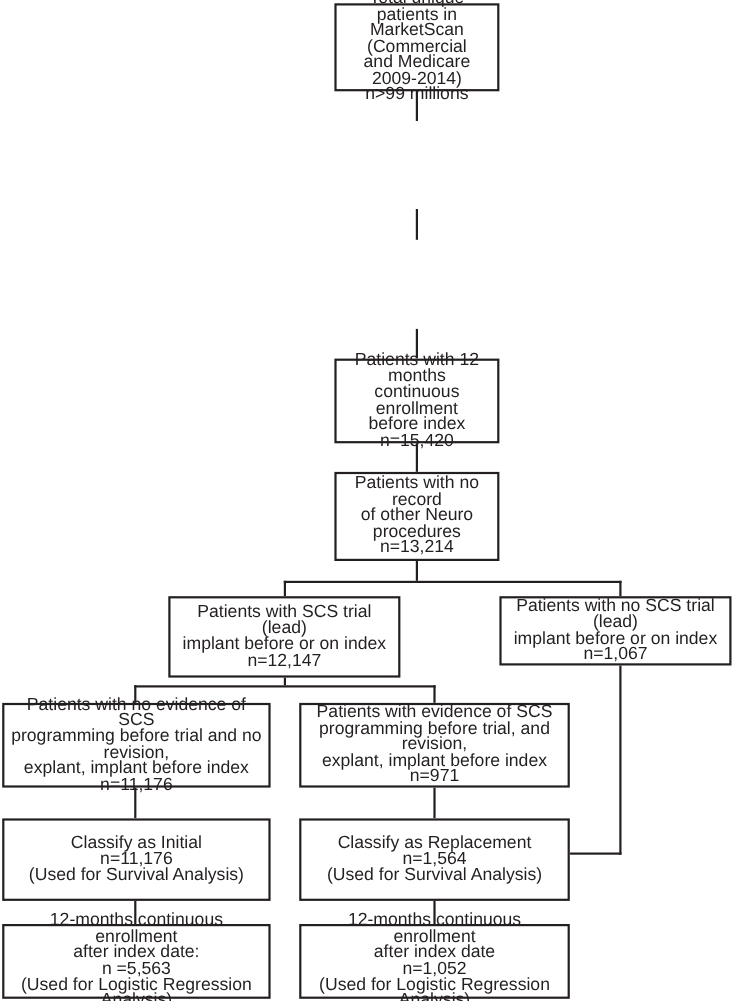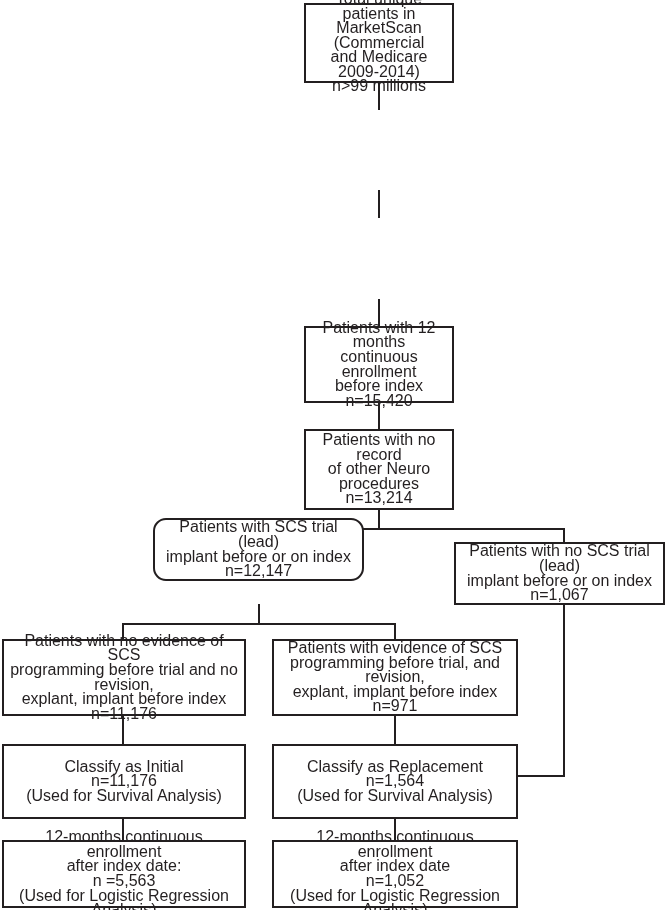--- a/index.html
+++ b/index.html
@@ -84,21 +84,21 @@
 n=15,420</span>
   </div>
 
   <div class="node" style="left:304px; top:429px; width:150px; height:81px;">
     <span class="txt">Patients with no record
 of other Neuro
 procedures
 n=13,214</span>
   </div>
 
-  <div class="node" style="left:153px; top:518px; width:211px; height:63px;border-radius:13px;">
+  <div class="node" style="left:153px; top:542px; width:211px; height:74px;">
     <span class="txt">Patients with SCS trial (lead)
 implant before or on index
 n=12,147</span>
   </div>
 
   <div class="node" style="left:454px; top:542px; width:211px; height:63px;text-align:center;">
     <span class="txt">Patients with no SCS trial (lead)
 implant before or on index
 n=1,067</span>
   </div>

